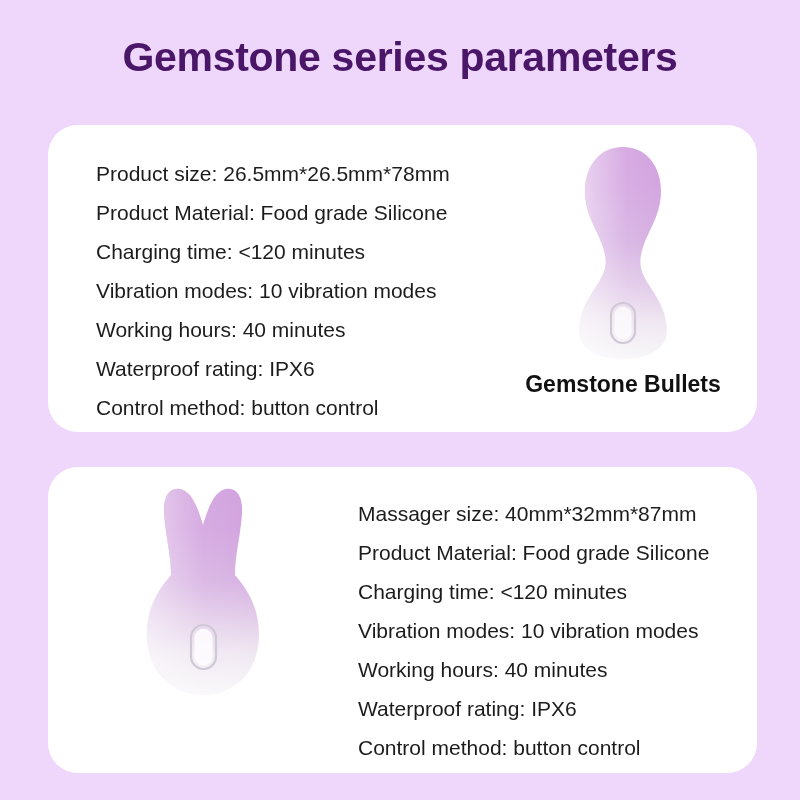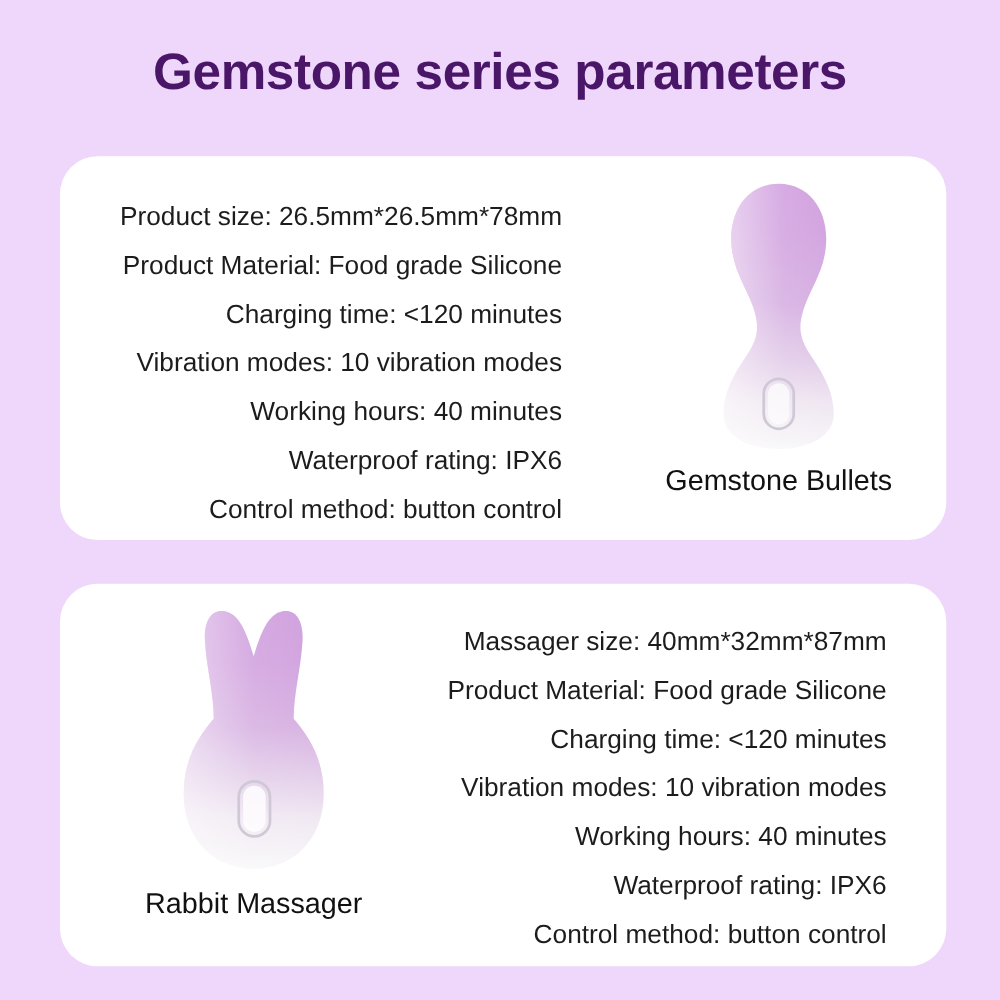--- a/index.html
+++ b/index.html
@@ -52,21 +52,20 @@
     display: flex;
     flex-direction: row;
     align-items: center;
   }
   .card-two .card-inner { flex-direction: row; }
 
   .spec-list {
     list-style: none;
     margin: 0;
     padding: 0;
-    text-align: right;
   }
   .spec-line {
     font-size: 21px;
     line-height: 39px;
     color: #1c1c1c;
     white-space: nowrap;
     font-weight: normal;
   }
 
   
@@ -100,21 +99,21 @@
     width: 270px;
     height: 275px;
     display: flex;
     flex-direction: column;
     align-items: center;
     justify-content: flex-start;
   }
 
   .product-caption {
     font-size: 23px;
-    font-weight: normal;
+    font-weight: bold;
     color: #111111;
     white-space: nowrap;
     text-align: center;
   }
   .caption-one { margin-top: 8px; }
   .caption-two { margin-top: 8px; }
 
   .product-svg { display: block; }
 </style>
 </head>
@@ -223,21 +222,20 @@
                    C 36 106, 24 124, 24 152
                    C 24 188, 48 212, 80 212
                    C 112 212, 136 188, 136 152
                    C 136 124, 124 106, 112 92
                    C 112 72, 118 50, 119 30
                    C 120 14, 114 4, 103 6
                    C 92 8, 86 22, 80 42 Z" fill="url(#gradRabbitShine)"></path>
           <rect x="68" y="142" width="25" height="44" rx="12.5" fill="none" stroke="#cfc8d6" stroke-width="2.2"></rect>
           <rect x="71.5" y="145.5" width="18" height="37" rx="9" fill="#fdfcfe" opacity="0.9"></rect>
         </svg>
-        <div class="product-caption caption-two">Rabbit Massager</div>
       </div>
 
       <ul class="spec-list specs-two">
         <li class="spec-line">Massager size: 40mm*32mm*87mm</li>
         <li class="spec-line">Product Material: Food grade Silicone</li>
         <li class="spec-line">Charging time: &lt;120 minutes</li>
         <li class="spec-line">Vibration modes: 10 vibration modes</li>
         <li class="spec-line">Working hours: 40 minutes</li>
         <li class="spec-line">Waterproof rating: IPX6</li>
         <li class="spec-line">Control method: button control</li>

